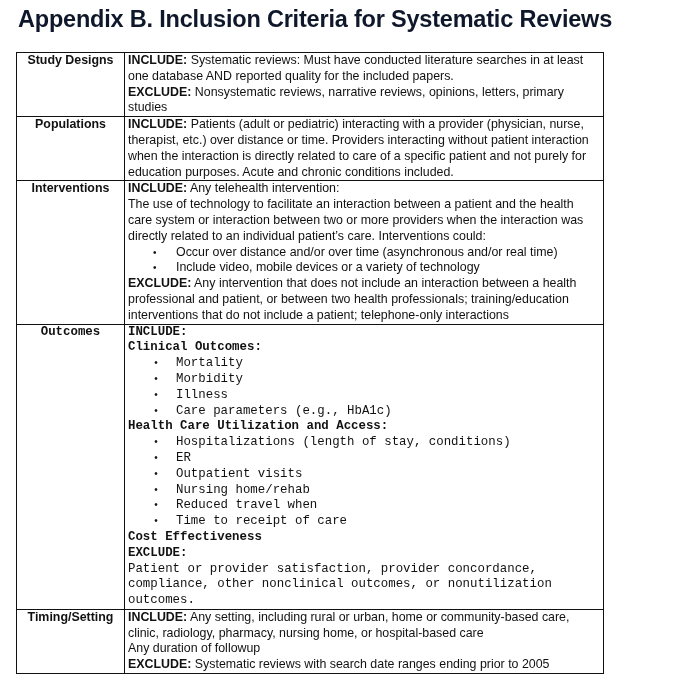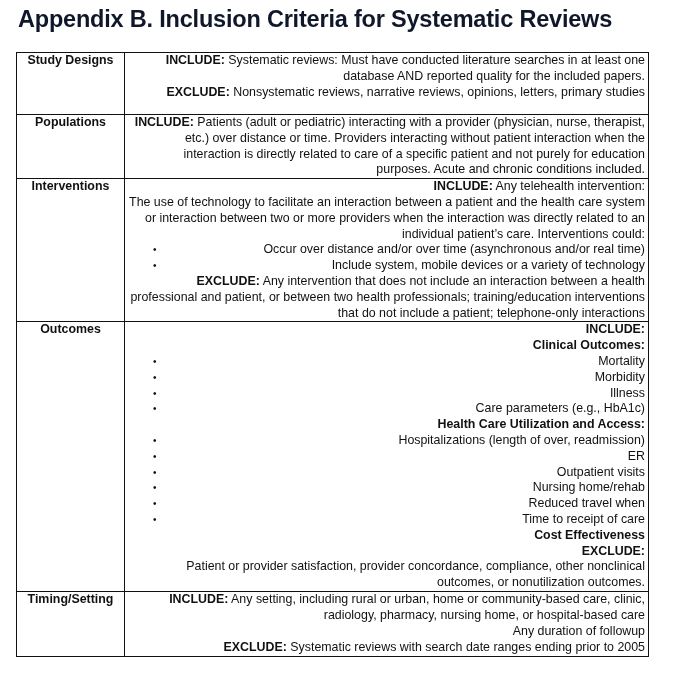--- a/index.html
+++ b/index.html
@@ -1,24 +1,24 @@
 <!DOCTYPE html>
 <html><head>
   <meta charset="utf-8">
   <style>
     html, body { margin: 0; padding: 0; background: #ffffff; }
     body { width: 676px; height: 675px; position: relative; overflow: hidden;
            font-family: "Liberation Sans", sans-serif; color: #111; }
     .title { position: absolute; left: 18px; top: 6px; font-size: 23.5px; font-weight: bold;
              letter-spacing: -0.2px; color: #0f172a; white-space: nowrap; }
-    table.criteria { position: absolute; left: 16px; top: 52px; width: 633px;
+    table.criteria { position: absolute; left: 16px; top: 52px; width: 588px;
                      border-collapse: collapse; font-size: 12.4px; line-height: 15.8px; }
     table.criteria td { border: 1px solid #111; vertical-align: top; padding: 0 3px; }
     td.label { width: 101px; font-weight: bold; text-align: center; padding-top: 0; }
-    td.content { padding-left: 3px; text-align: right; }
+    td.content { padding-left: 3px; }
     .b { font-weight: bold; }
     ul.bul { list-style: none; margin: 0; padding: 0; }
     ul.bul li { position: relative; padding-left: 48px; }
     ul.bul li .dot { position: absolute; left: 25px; top: 0; font-size: 10px; }
     .line { display: block; }
   </style>
 </head>
 <body>
 
 <div class="title">Appendix B. Inclusion Criteria for Systematic Reviews</div>
@@ -41,41 +41,41 @@
       </td>
     </tr>
 
     <tr style="height:140px;padding-left:28px;">
       <td class="label">Interventions</td>
       <td class="content">
         <span class="b">INCLUDE:</span><span> Any telehealth intervention:</span><br>
         <span>The use of technology to facilitate an interaction between a patient and the health care system or interaction between two or more providers when the interaction was directly related to an individual patient’s care. Interventions could:</span>
         <ul class="bul">
           <li><span class="dot">•</span><span>Occur over distance and/or over time (asynchronous and/or real time)</span></li>
-          <li><span class="dot">•</span><span>Include system, mobile devices or a variety of technology</span></li>
+          <li><span class="dot">•</span><span>Include video, mobile devices or a variety of technology</span></li>
         </ul>
         <span class="b">EXCLUDE:</span><span> Any intervention that does not include an interaction between a health professional and patient, or between two health professionals; training/education interventions that do not include a patient; telephone-only interactions</span>
       </td>
     </tr>
 
 
-    <tr style="height:270px;">
+    <tr style="height:270px;font-family:Liberation Mono, monospace;">
       <td class="label">Outcomes</td>
       <td class="content">
         <span class="b line">INCLUDE:</span>
         <span class="b line">Clinical Outcomes:</span>
         <ul class="bul">
           <li><span class="dot">•</span><span>Mortality</span></li>
           <li><span class="dot">•</span><span>Morbidity</span></li>
           <li><span class="dot">•</span><span>Illness</span></li>
           <li><span class="dot">•</span><span>Care parameters (e.g., HbA1c)</span></li>
         </ul>
         <span class="b line">Health Care Utilization and Access:</span>
         <ul class="bul">
-          <li><span class="dot">•</span><span>Hospitalizations (length of over, readmission)</span></li>
+          <li><span class="dot">•</span><span>Hospitalizations (length of stay, conditions)</span></li>
           <li><span class="dot">•</span><span>ER</span></li>
           <li><span class="dot">•</span><span>Outpatient visits</span></li>
           <li><span class="dot">•</span><span>Nursing home/rehab</span></li>
           <li><span class="dot">•</span><span>Reduced travel when</span></li>
           <li><span class="dot">•</span><span>Time to receipt of care</span></li>
         </ul>
         <span class="b line">Cost Effectiveness</span>
         <span class="b line">EXCLUDE:</span>
         <span class="line">Patient or provider satisfaction, provider concordance, compliance, other nonclinical outcomes, or nonutilization outcomes.</span>
       </td>

